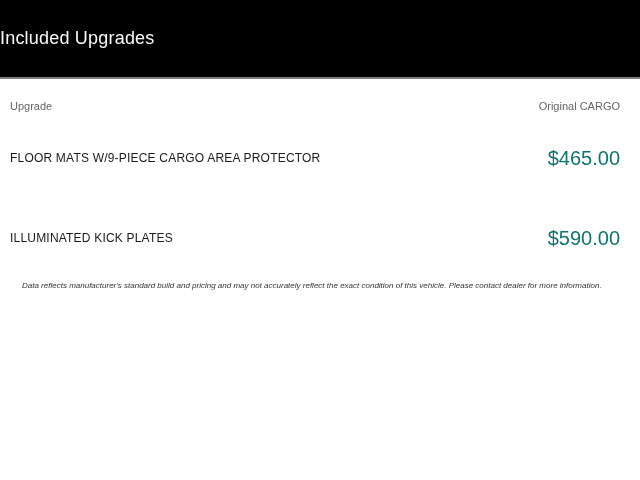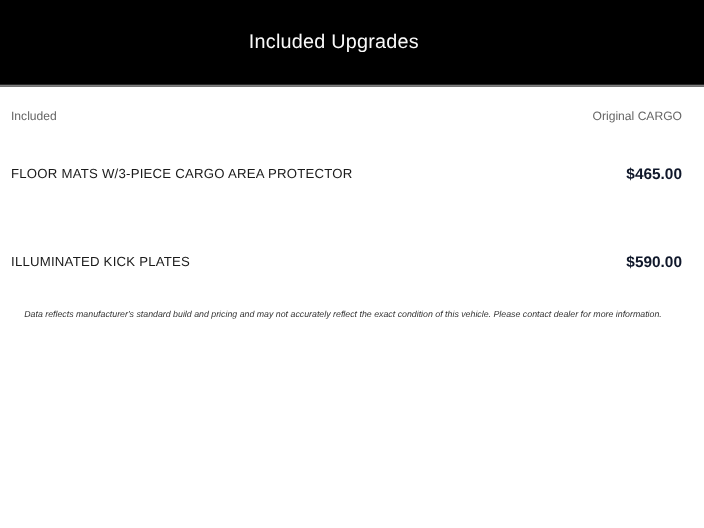--- a/index.html
+++ b/index.html
@@ -11,21 +11,21 @@
     font-family: "Liberation Sans", sans-serif;
     overflow: hidden;
     box-sizing: border-box;
   }
   .hdr {
     height: 79px;
     background: #000000;
     border-bottom: 2px solid #7d7d7d;
     display: flex;
     align-items: center;
-    justify-content: center;
+    justify-content: flex-start;
     padding-right: 33px;
     box-sizing: border-box;
   }
   .hdr-title {
     margin: 0;
     color: #fafafa;
     font-size: 18px;
     font-weight: 400;
     letter-spacing: 0.2px;
   }
@@ -49,23 +49,23 @@
     justify-content: space-between;
   }
   .lbl {
     width: 322px;
     font-size: 12px;
     line-height: 1.2;
     letter-spacing: 0.2px;
     color: #1a1a1a;
   }
   .price {
-    font-size: 14px;
-    font-weight: 700;
-    color: #0f172a;
+    font-size: 20px;
+    font-weight: 400;
+    color: #0f766e;
     white-space: nowrap;
   }
   .disclaimer {
     margin: 3px 0 0 12px;
     font-size: 8px;
     font-style: italic;
     color: #333333;
     white-space: nowrap;
     overflow: hidden;
   }
@@ -75,27 +75,27 @@
 
 <div class="page">
 
   <header class="hdr">
     <h1 class="hdr-title">Included Upgrades</h1>
   </header>
 
   <main class="tbl">
 
     <div class="cols">
-      <span>Included</span>
+      <span>Upgrade</span>
       <span>Original CARGO</span>
     </div>
 
     <div class="rows" id="rows">
   <div class="row">
-    <span class="lbl">FLOOR MATS W/3-PIECE CARGO AREA PROTECTOR</span>
+    <span class="lbl">FLOOR MATS W/9-PIECE CARGO AREA PROTECTOR</span>
     <span class="price">$465.00</span>
   </div>
 
 
   <div class="row">
     <span class="lbl">ILLUMINATED KICK PLATES</span>
     <span class="price">$590.00</span>
   </div>
 
 </div>

